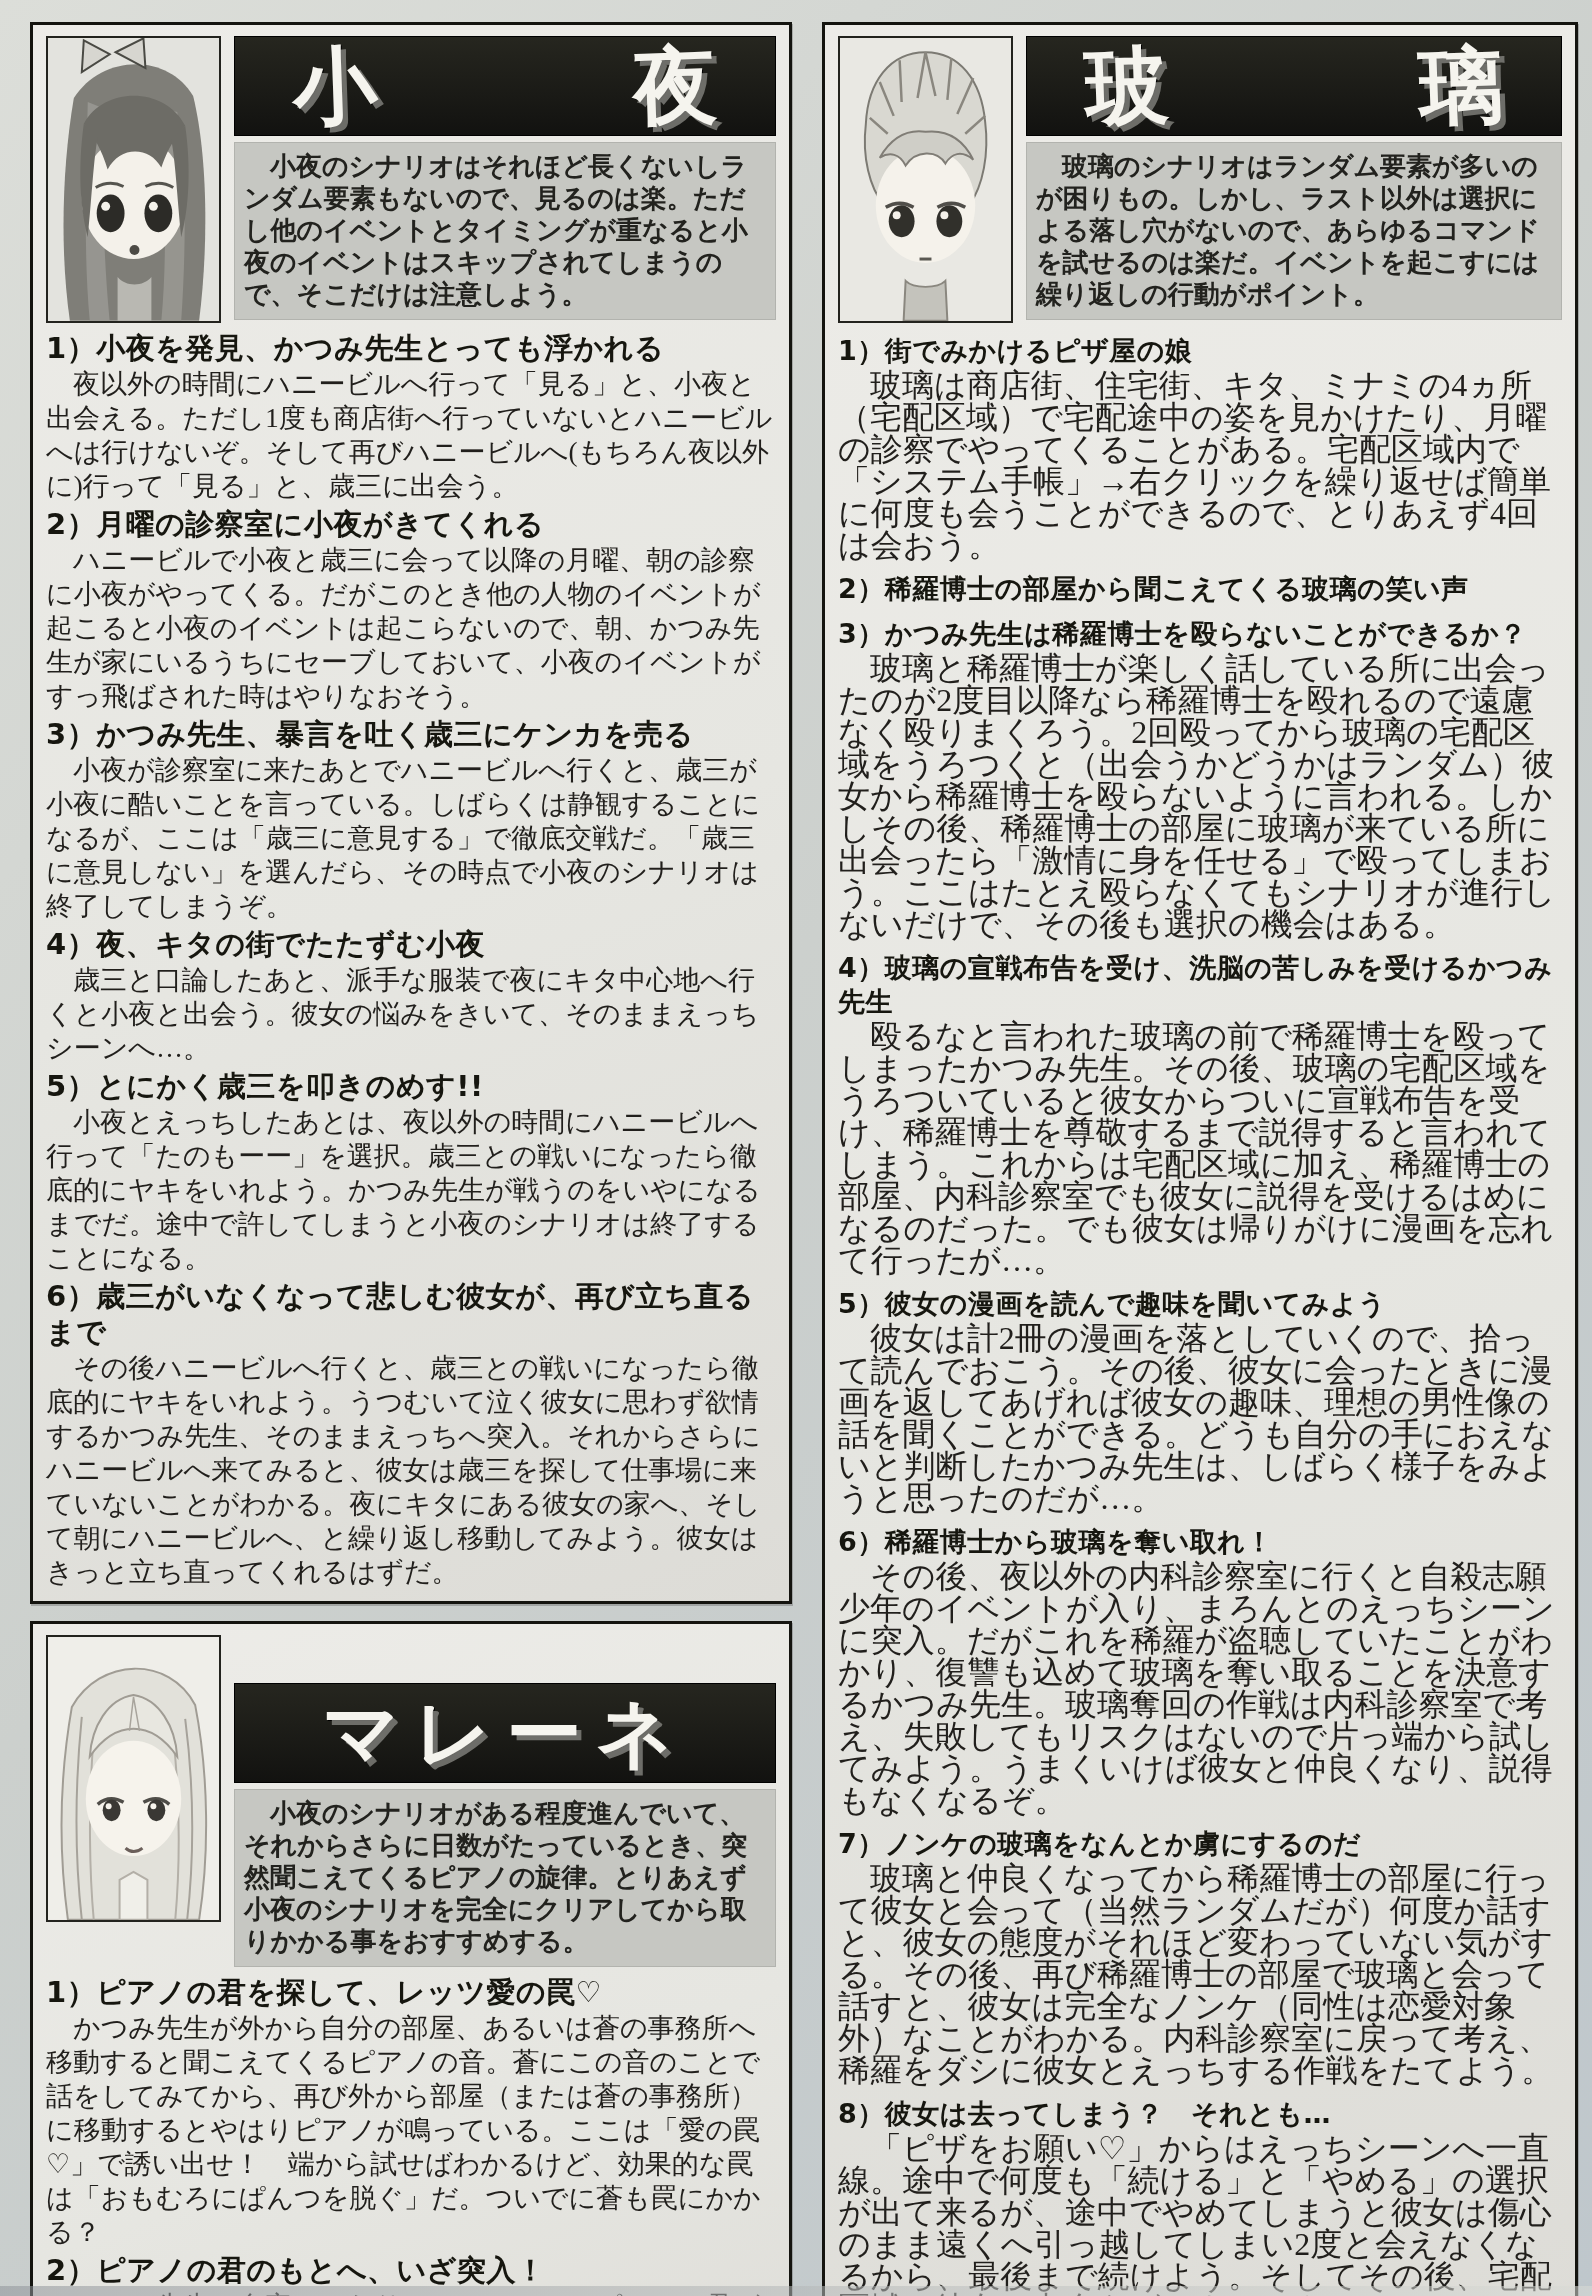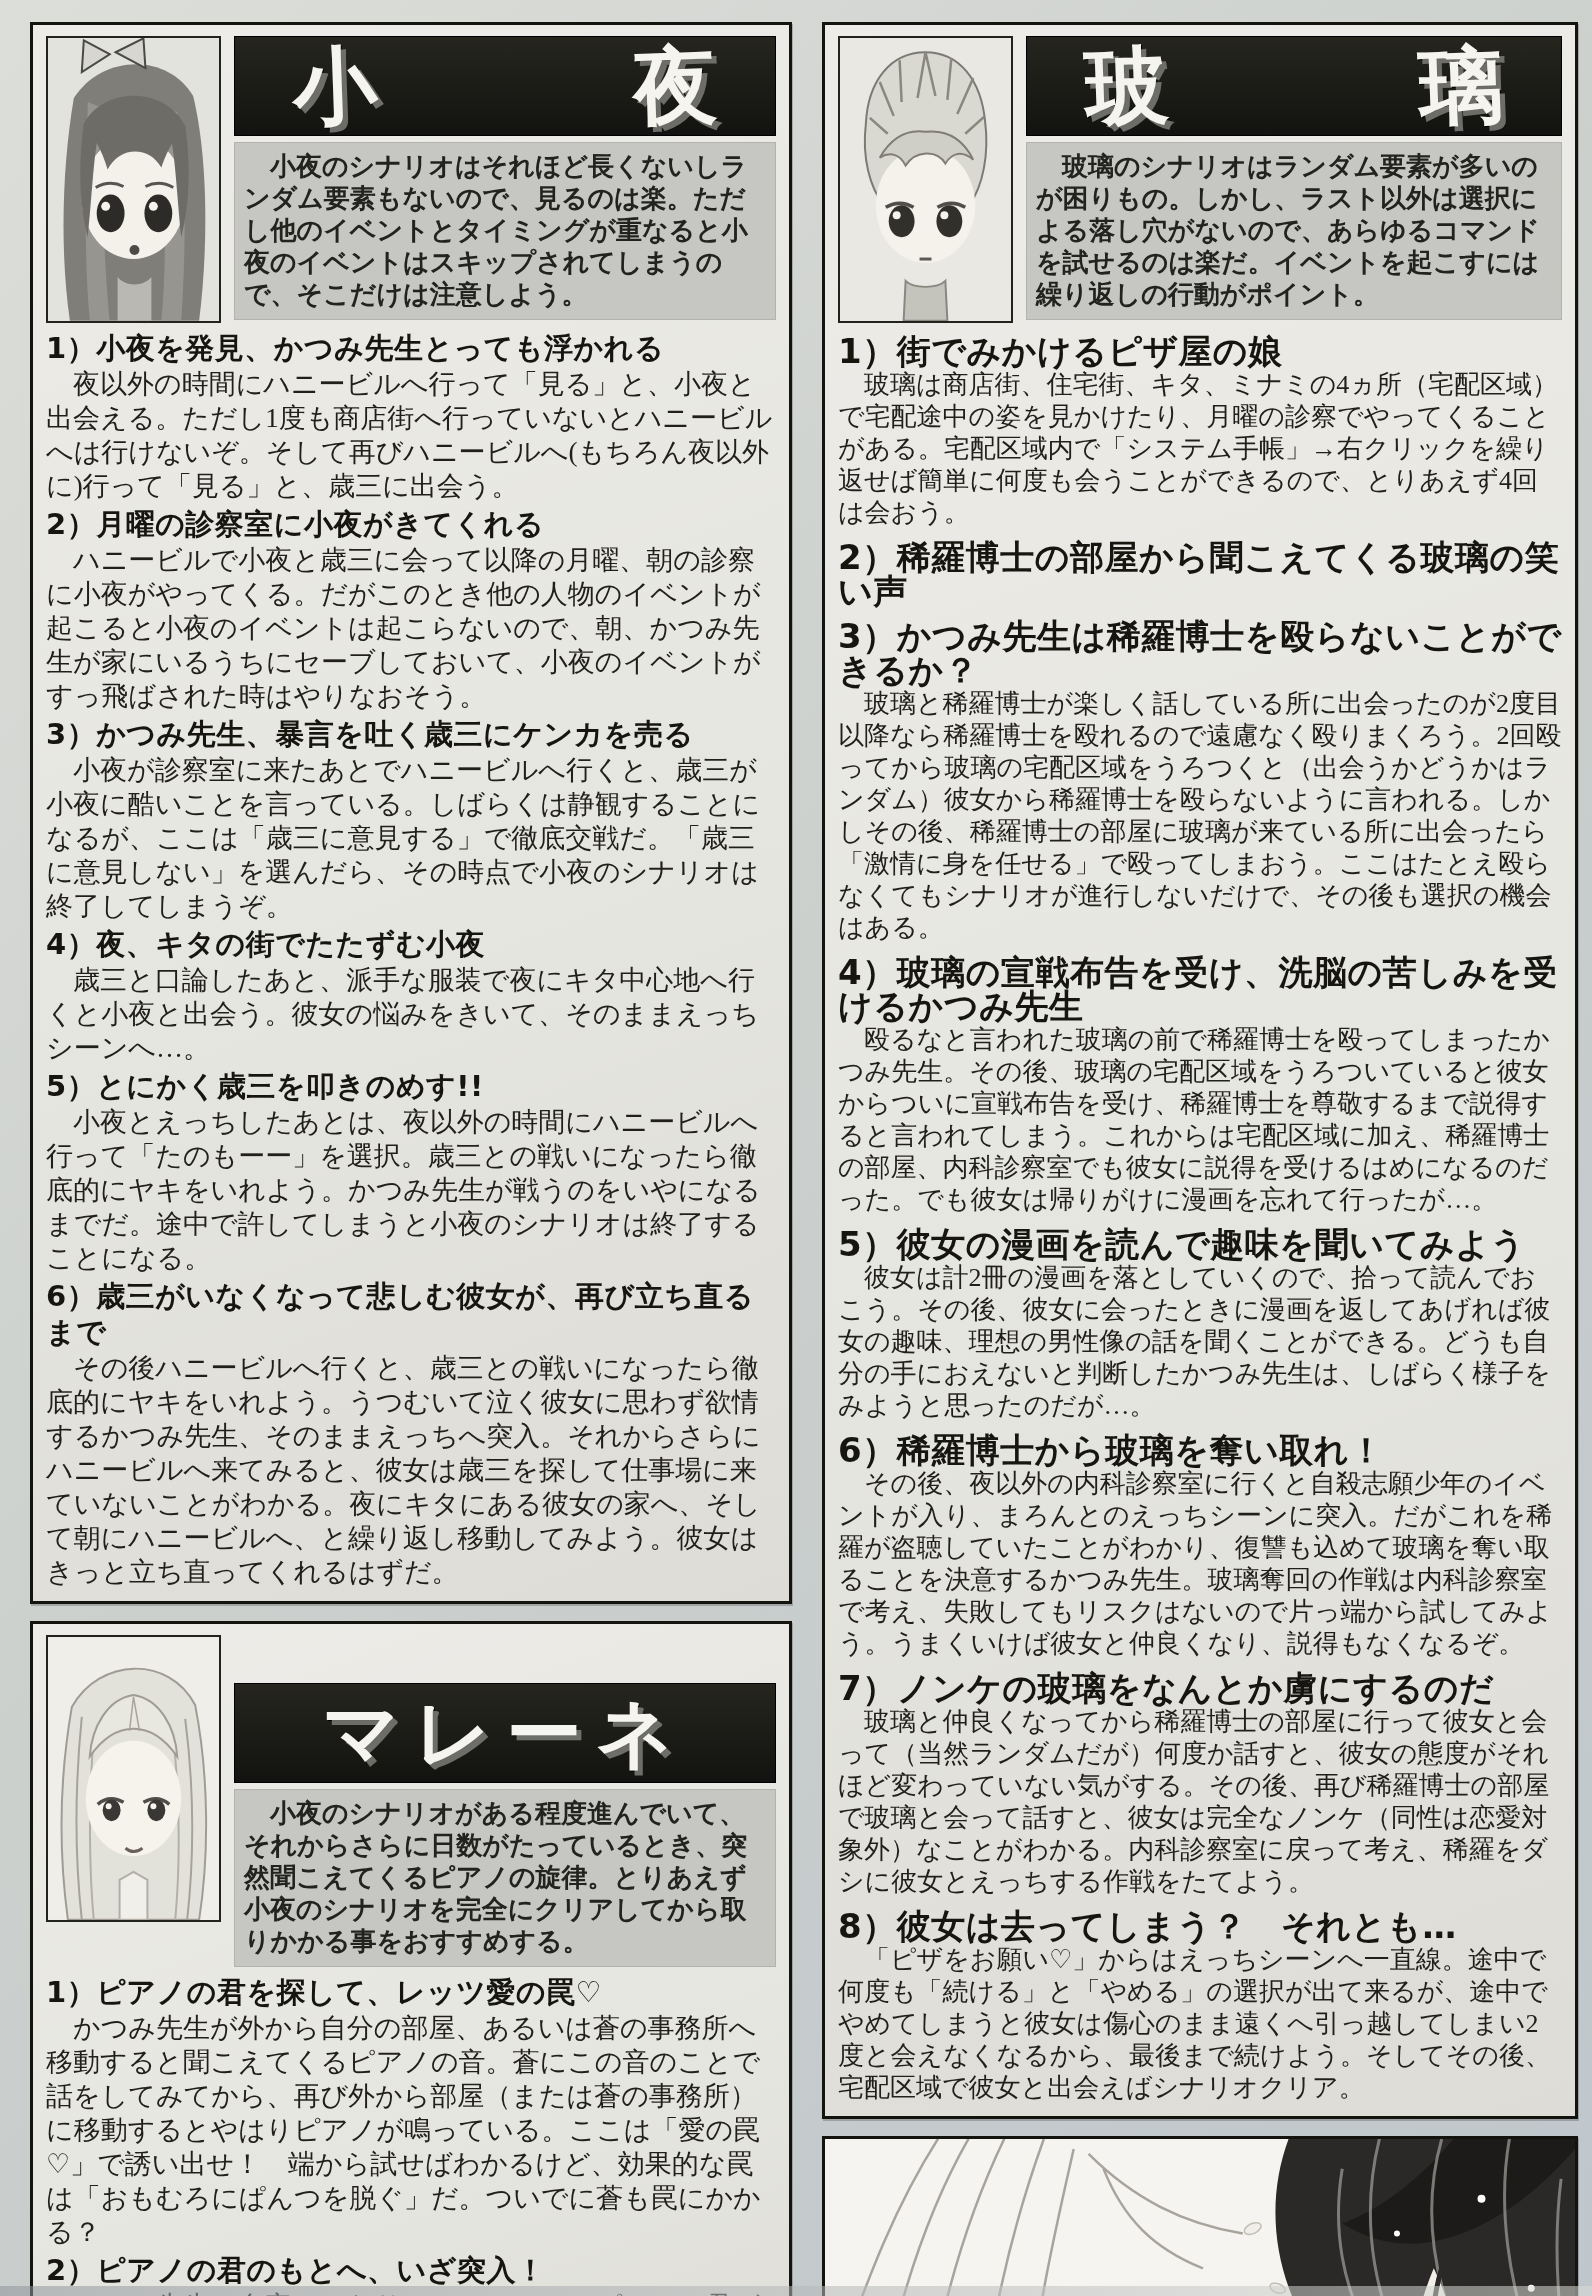--- a/index.html
+++ b/index.html
@@ -42,22 +42,22 @@
     font-family:Liberation Serif, serif; font-weight:600;
     font-size:26px; line-height:32px; color:#22221e;
   }
   .item-heading{
     margin:3px 0 1px; font-family:"DejaVu Sans","Liberation Sans",sans-serif;
     font-weight:bold; color:#16160f; letter-spacing:0.5px;
   }
   .item-body{margin:0; text-indent:1em; color:#211f1c;}
   .col-left .item-heading{font-size:29px; line-height:36px;}
   .col-left .item-body{font-size:27px; line-height:34px;}
-  .col-right .item-heading{font-size:34px; line-height:34px;margin-top:11px;}
-  .col-right .item-body{font-size:26px; line-height:32px;}
+  .col-right .item-heading{font-size:27px; line-height:34px;margin-top:11px;}
+  .col-right .item-body{font-size:32px; line-height:32px;}
   .illustration{
     margin:0; box-sizing:border-box; width:756px; height:390px;
     border:3px solid #14140f; background:#f5f4f0; overflow:hidden;
     box-shadow:1px 2px 0 rgba(40,40,40,.25);
   }
   .illustration svg{display:block; width:100%; height:100%;}
 </style>
 </head>
 <body>
 

